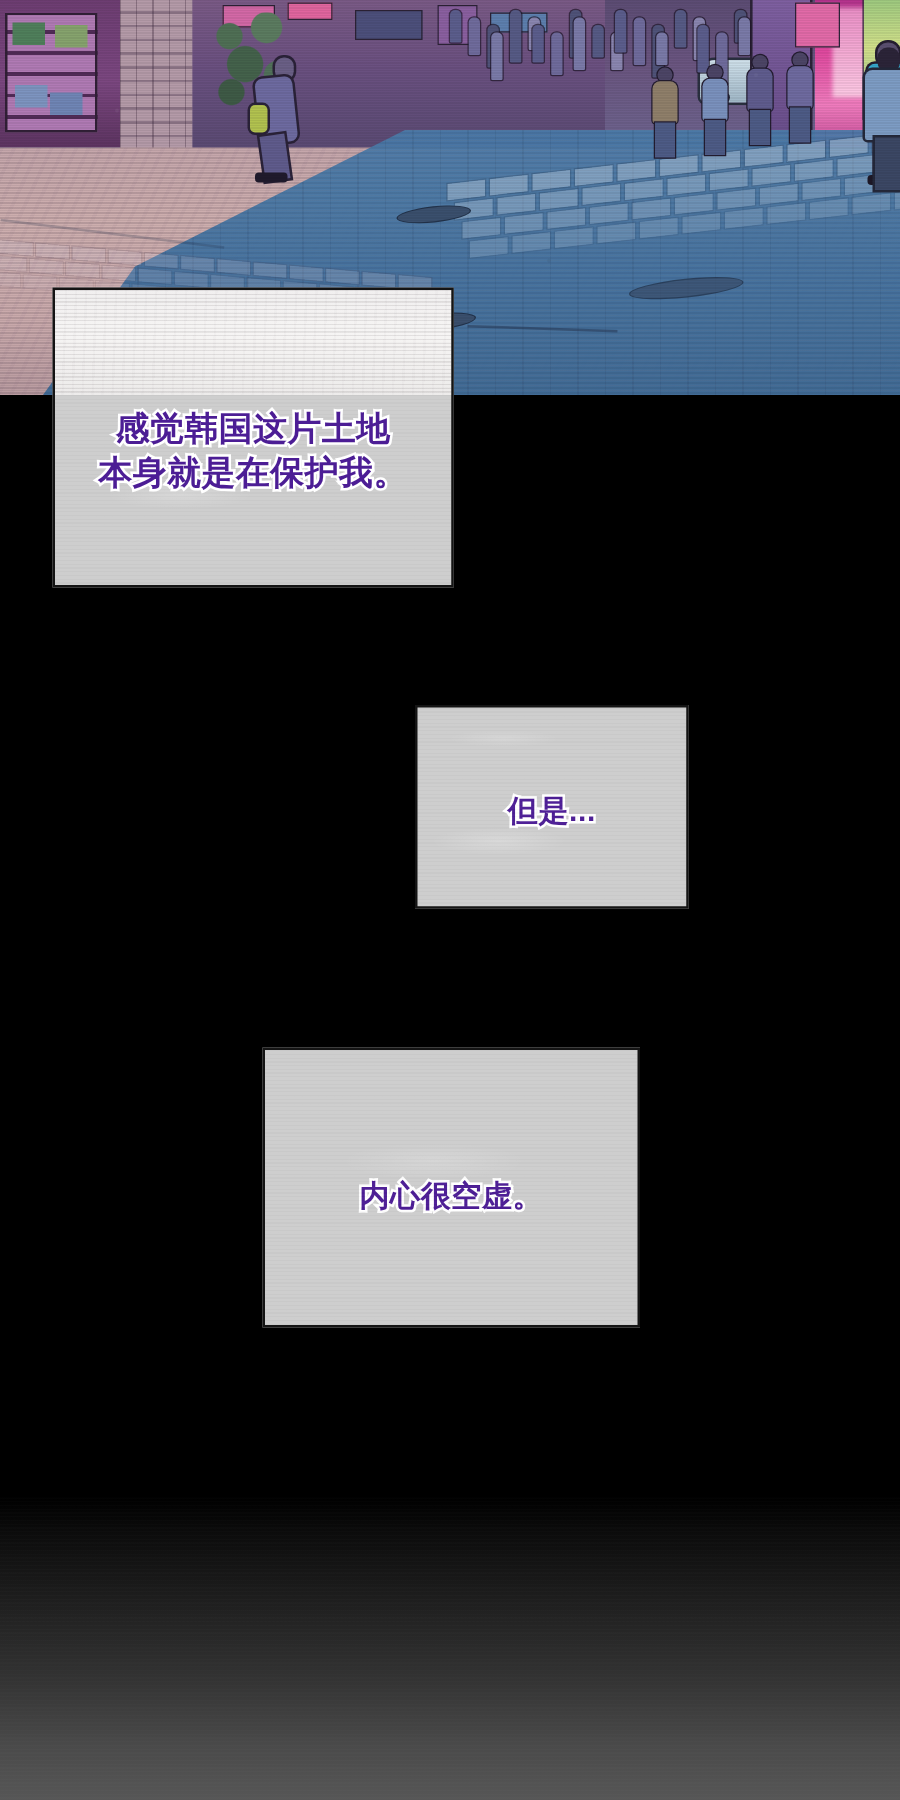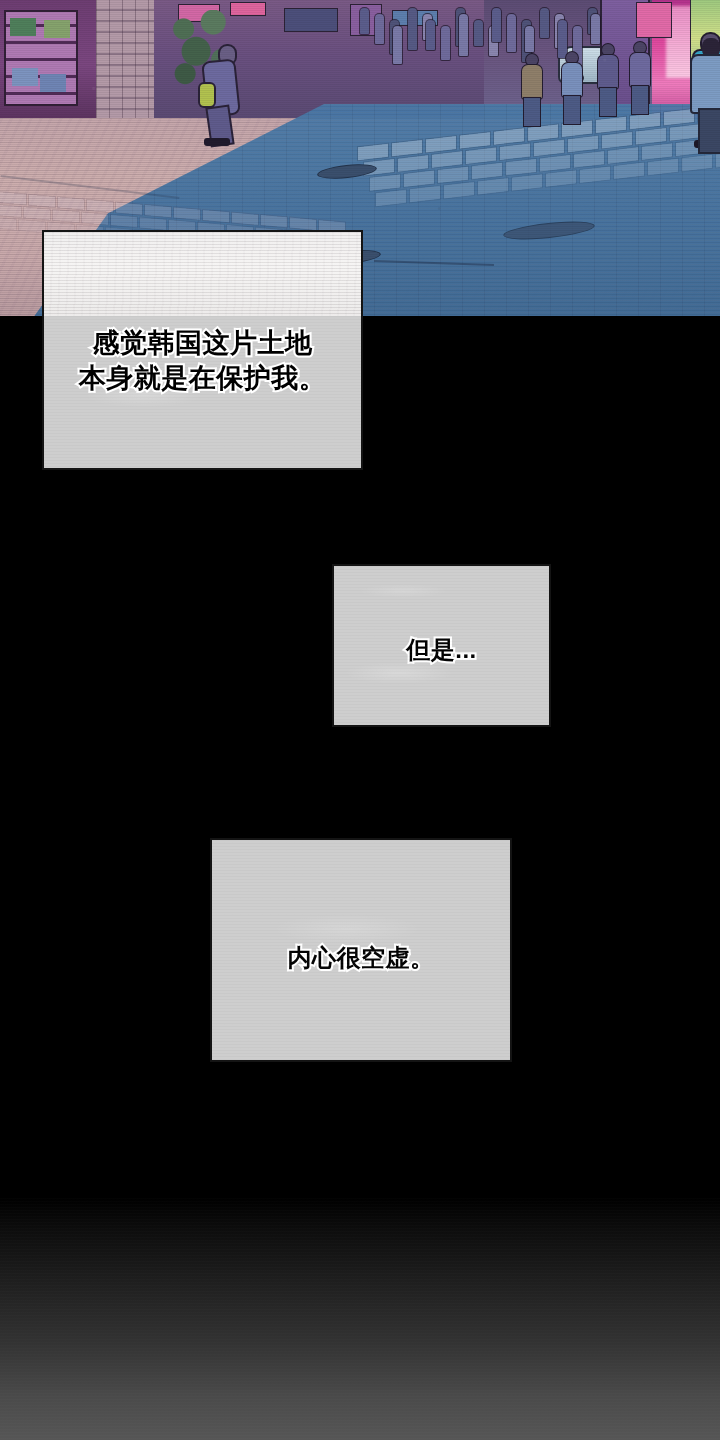--- a/index.html
+++ b/index.html
@@ -326,21 +326,21 @@
   .smudge{
     position:absolute; border-radius:50%;
     background:radial-gradient(ellipse at center, rgba(255,255,255,.55) 0%, rgba(255,255,255,0) 70%);
     pointer-events:none;
   }
 
   
   .bubble-text {
     font-family: "Liberation Sans", "DejaVu Sans", sans-serif;
     font-weight: 700;
-    color: #000000;
+    color: #4c1d95;
     text-align: center;
     line-height: 1.30;
     letter-spacing: 0.5px;
     white-space: pre-line;
     -webkit-text-stroke: 4px #ffffff;
     paint-order: stroke fill;
     text-shadow:
       0 0 2px #ffffff,
       0 0 3px #ffffff;
   }

